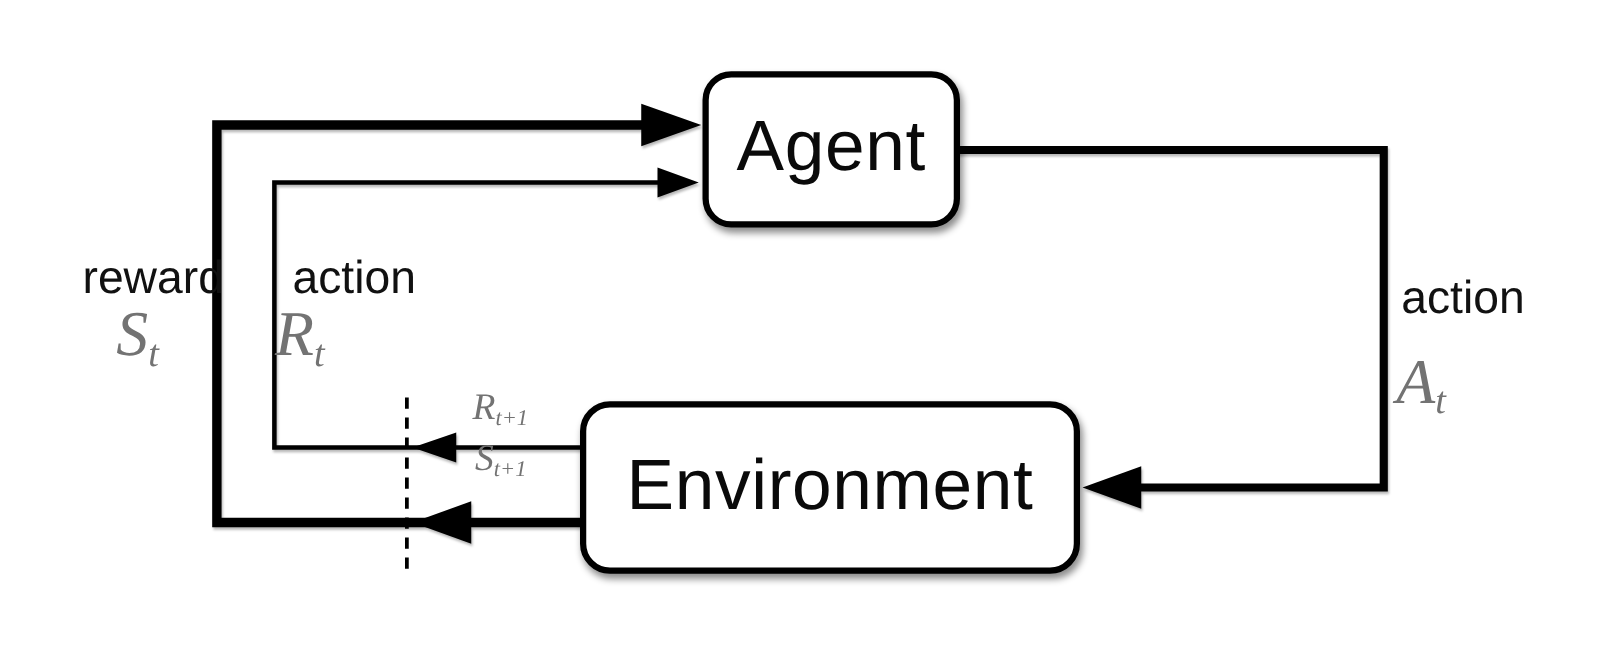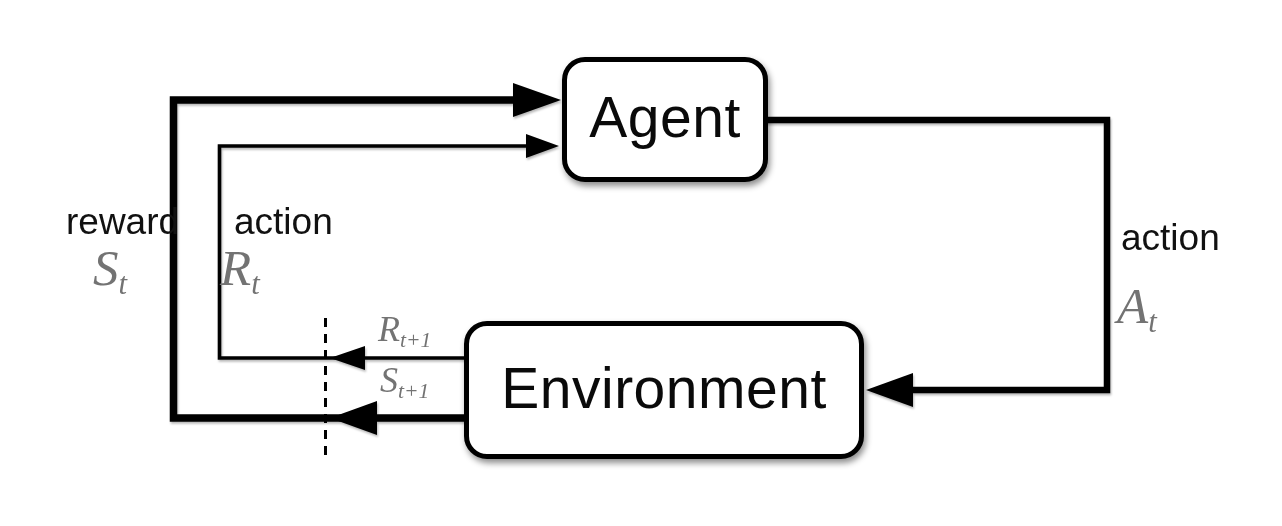--- a/index.html
+++ b/index.html
@@ -41,20 +41,21 @@
     left: 562px;
     top: 57px;
     width: 206px;
     height: 125px;
   }
   .node-environment {
     left: 464px;
     top: 321px;
     width: 400px;
     height: 138px;
+    border-radius: 24px;
   }
   .node-label {
     font-family: "Liberation Sans", sans-serif;
     font-size: 57px;
     line-height: 1;
     color: #0a0a0a;
     letter-spacing: 0.5px;
     white-space: nowrap;
     padding-bottom: 4px;
   }
@@ -68,38 +69,38 @@
   }
   .math {
     position: absolute;
     font-family: "Liberation Serif", serif;
     font-style: italic;
     line-height: 1;
     color: #737373;
     white-space: nowrap;
   }
   .math-large { font-size: 51px; }
-  .math-mid   { font-size: 36px; }
+  .math-mid   { font-size: 30px; }
   .math sub {
     font-style: italic;
     font-size: 60%;
     line-height: 0;
     vertical-align: -0.28em;
     letter-spacing: 0;
   }
   
   .pos-state-word  { left: 66px;  top: 203px; }
   .pos-reward-word { left: 234px; top: 203px; }
   .pos-action-word { left: 1121px; top: 219px; }
   
   .pos-state-math  { left: 93px;  top: 243px; }
   .pos-reward-math { left: 220px; top: 243px; }
   .pos-action-math { left: 1117px; top: 281px; }
   .pos-next-reward { left: 378px; top: 311px; }
-  .pos-next-state  { left: 380px; top: 362px; }
+  .pos-next-state  { left: 380px; top: 352px; }
 </style>
 </head>
 <body>
 
 <div class="canvas">
 
   <svg class="connector-layer" viewBox="0 0 1282 526">
     <g class="connectors" stroke="#000000" fill="none" stroke-linejoin="miter">
 
       <path d="M 466 418 L 173.5 418 L 173.5 100 L 520 100" stroke-width="7.5"></path>

